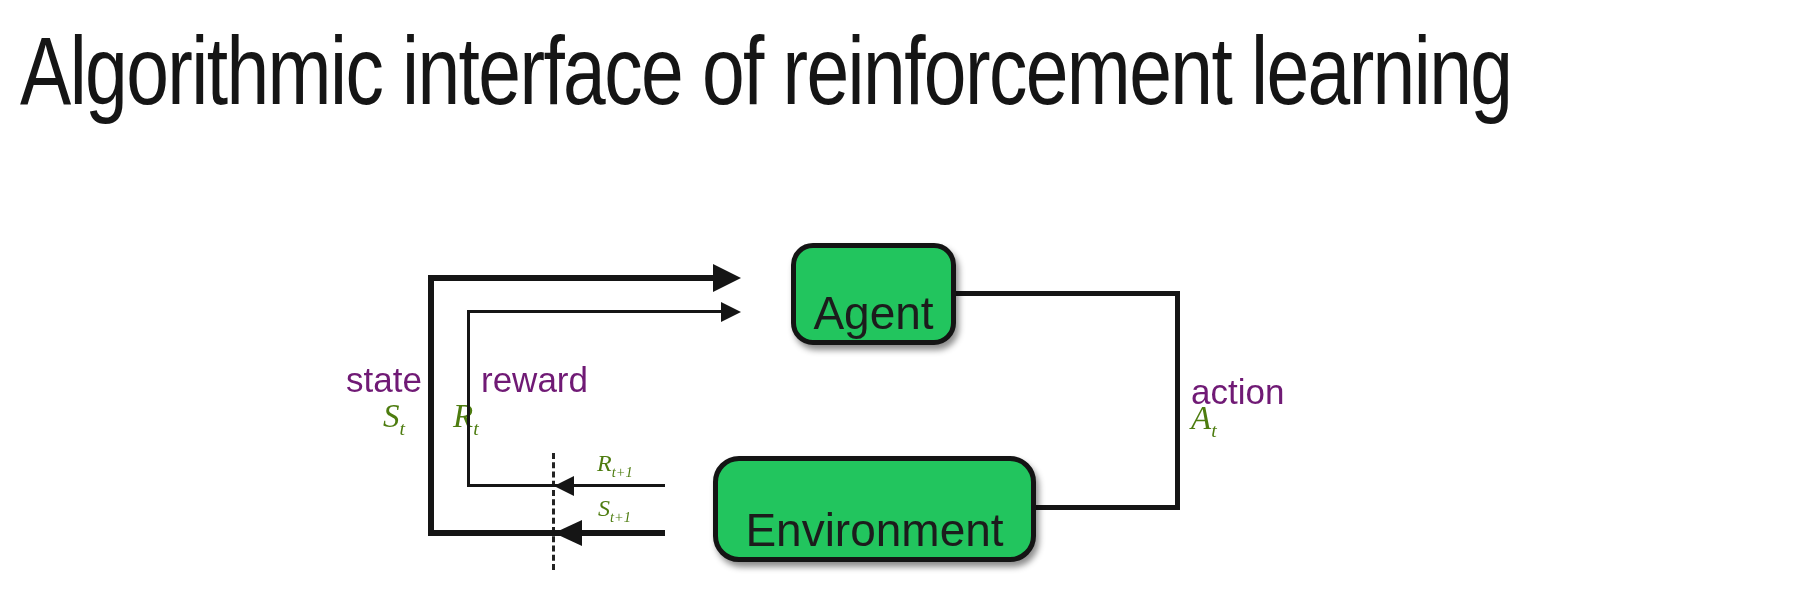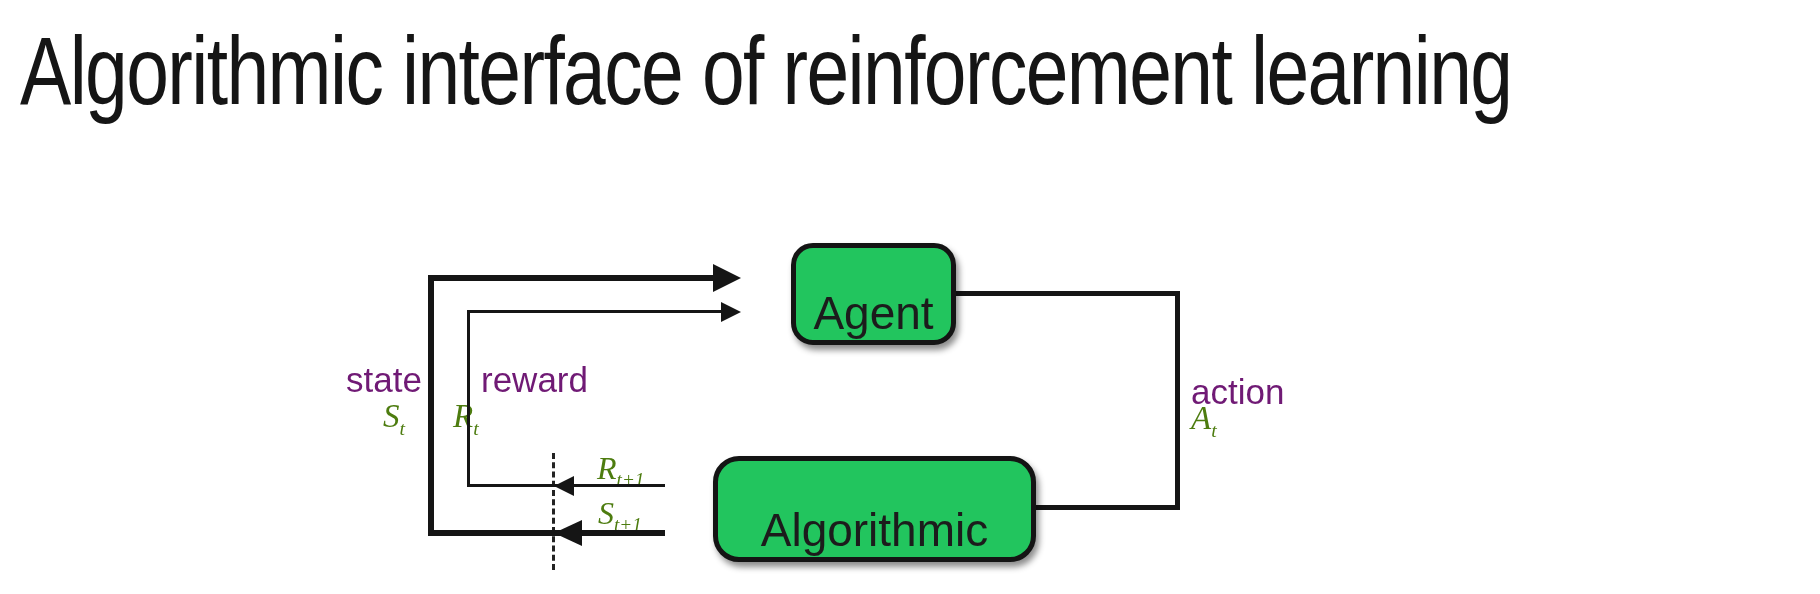--- a/index.html
+++ b/index.html
@@ -63,21 +63,21 @@
   
   .word-label { position: absolute; font-size: 35px; color: #701a75; }
   .math-label { position: absolute; font-family: "Liberation Serif", serif; font-style: italic; font-size: 33px; color: #4d7c0f; }
   .math-label sub { font-size: 0.6em; font-style: italic; }
   .label-state  { left: 330px; top: 360px; width: 92px; text-align: right; }
   .label-state-sym  { left: 366px; top: 398px; width: 56px; text-align: center; }
   .label-reward { left: 481px; top: 360px; }
   .label-reward-sym { left: 453px; top: 398px; text-align: center; }
   .label-action { left: 1191px; top: 372px; }
   .label-action-sym { left: 1191px; top: 400px; }
-  .math-small { font-size: 32px; text-align: right; }
+  .math-small { font-size: 24px; text-align: right; }
   .label-reward-next { left: 597px; top: 450px; }
   .label-state-next  { left: 598px; top: 495px; }
 </style>
 </head>
 <body>
 
 <div class="stage">
 
   <div class="slide-title">Algorithmic interface of reinforcement learning</div>
 
@@ -97,21 +97,21 @@
   <div class="seg seg-action-vert"></div>
   <div class="seg seg-action-bottom"></div>
   <div class="arrow arrow-left big arrow-action-into-env"></div>
 
   <div class="timestep-divider"></div>
 
   <div class="node node-agent">
     <span class="node-label">Agent</span>
   </div>
   <div class="node node-environment">
-    <span class="node-label">Algorithmic</span>
+    <span class="node-label">Environment</span>
   </div>
 
   <div class="word-label label-state">state</div>
   <div class="math-label label-state-sym"><span>S</span><sub>t</sub></div>
 
   <div class="word-label label-reward">reward</div>
   <div class="math-label label-reward-sym"><span>R</span><sub>t</sub></div>
 
   <div class="word-label label-action">action</div>
   <div class="math-label label-action-sym"><span>A</span><sub>t</sub></div>

